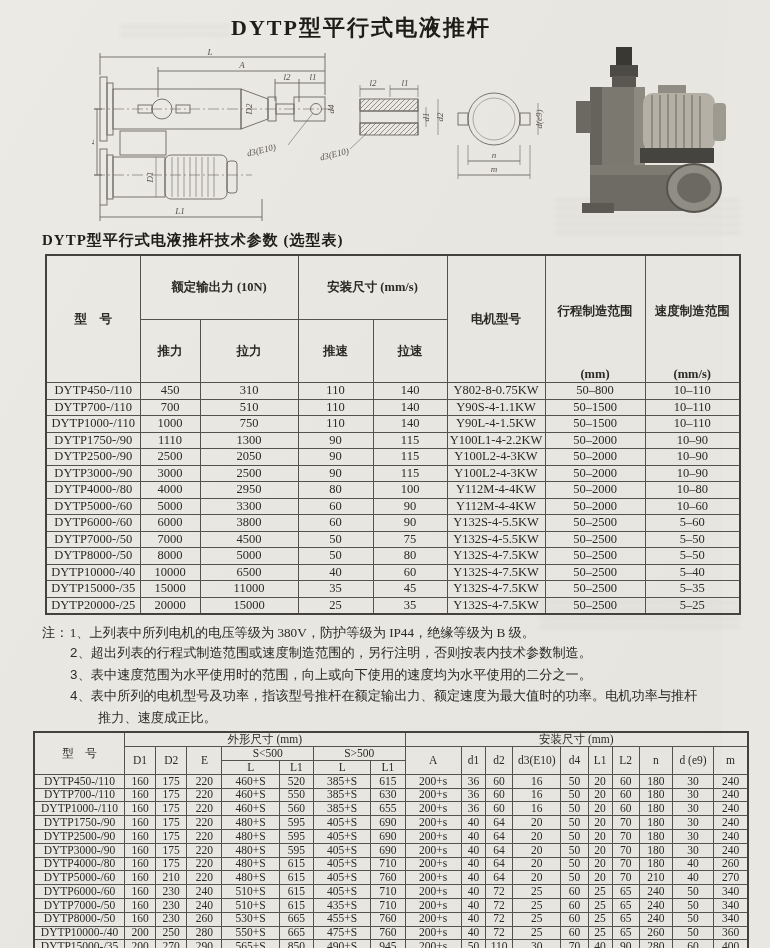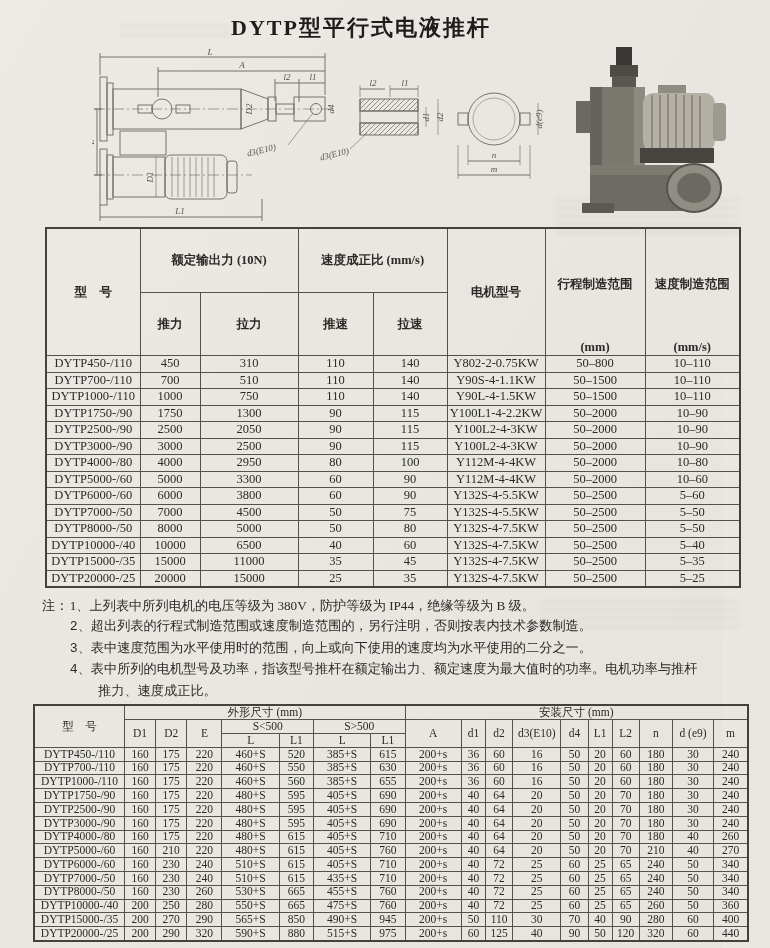--- a/index.html
+++ b/index.html
@@ -185,37 +185,38 @@
       <rect x="185" y="58" width="13" height="38" rx="4" fill="#9d9a90"></rect>
       <rect x="112" y="103" width="74" height="15" fill="#46443f"></rect>
       <rect x="62" y="120" width="110" height="46" fill="#6e6b64"></rect>
       <rect x="62" y="120" width="110" height="10" fill="#7d7a72"></rect>
       <ellipse cx="166" cy="143" rx="27" ry="24" fill="#908d84" stroke="#55534d" stroke-width="2"></ellipse>
       <ellipse cx="166" cy="143" rx="17" ry="15" fill="#6c6962"></ellipse>
       <rect x="54" y="158" width="32" height="10" fill="#5c5953"></rect>
     </svg>
   </div>
 
+  <div class="caption">DYTP型平行式电液推杆技术参数 (选型表)</div>
 
   <table class="t1">
     <colgroup>
       <col style="width:94px">
         <col style="width:60px">
         <col style="width:98px">
         <col style="width:75px">
       <col style="width:74px">
         <col style="width:98px">
         <col style="width:100px">
         <col style="width:95px">
     </colgroup>
     <thead>
       <tr>
         <th rowspan="2">型　号</th>
         <th colspan="2">额定输出力 (10N)</th>
-        <th colspan="2">速度成正比 (mm/s)</th>
+        <th colspan="2">安装尺寸 (mm/s)</th>
         <th rowspan="2">电机型号</th>
         <th rowspan="2" class="two-line">
           <span>行程制造范围</span>
           <span>(mm)</span>
         </th>
         <th rowspan="2" class="two-line">
           <span>速度制造范围</span>
           <span>(mm/s)</span>
         </th>
       </tr>
@@ -226,21 +227,21 @@
         <th>拉速</th>
       </tr>
     </thead>
     <tbody>
         <tr>
           <td>DYTP450-/110</td>
           <td>450</td>
           <td>310</td>
           <td>110</td>
           <td>140</td>
-          <td>Y802-2-0.75KW</td>
+          <td>Y802-8-0.75KW</td>
           <td>50–800</td>
           <td>10–110</td>
         </tr>
         <tr>
           <td>DYTP700-/110</td>
           <td>700</td>
           <td>510</td>
           <td>110</td>
           <td>140</td>
           <td>Y90S-4-1.1KW</td>
@@ -252,21 +253,21 @@
           <td>1000</td>
           <td>750</td>
           <td>110</td>
           <td>140</td>
           <td>Y90L-4-1.5KW</td>
           <td>50–1500</td>
           <td>10–110</td>
         </tr>
         <tr>
           <td>DYTP1750-/90</td>
-          <td>1750</td>
+          <td>1110</td>
           <td>1300</td>
           <td>90</td>
           <td>115</td>
           <td>Y100L1-4-2.2KW</td>
           <td>50–2000</td>
           <td>10–90</td>
         </tr>
         <tr>
           <td>DYTP2500-/90</td>
           <td>2500</td>

